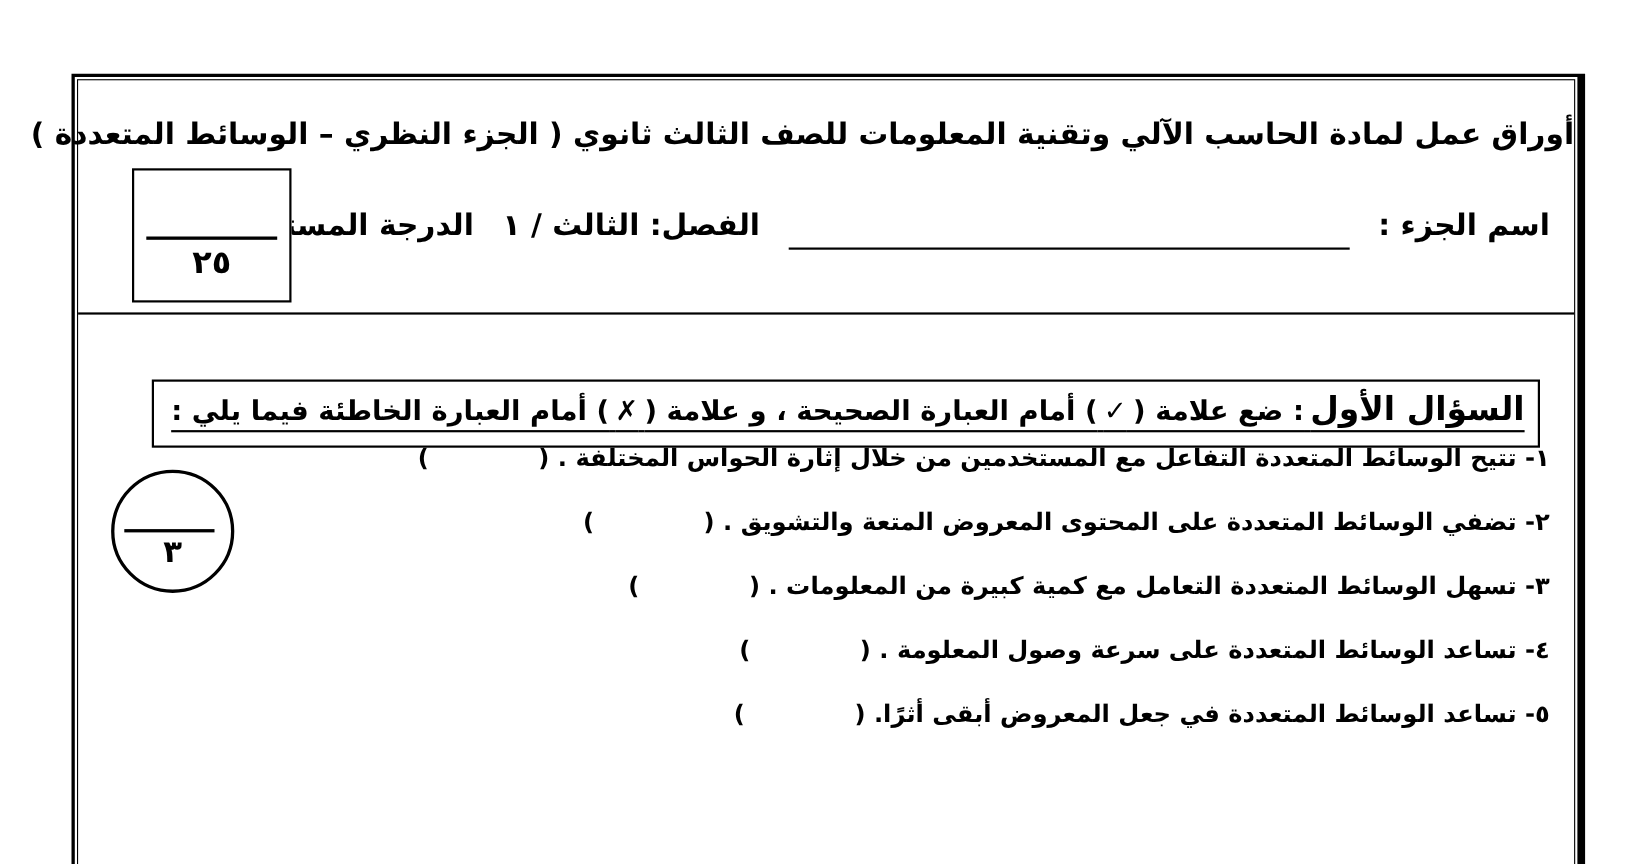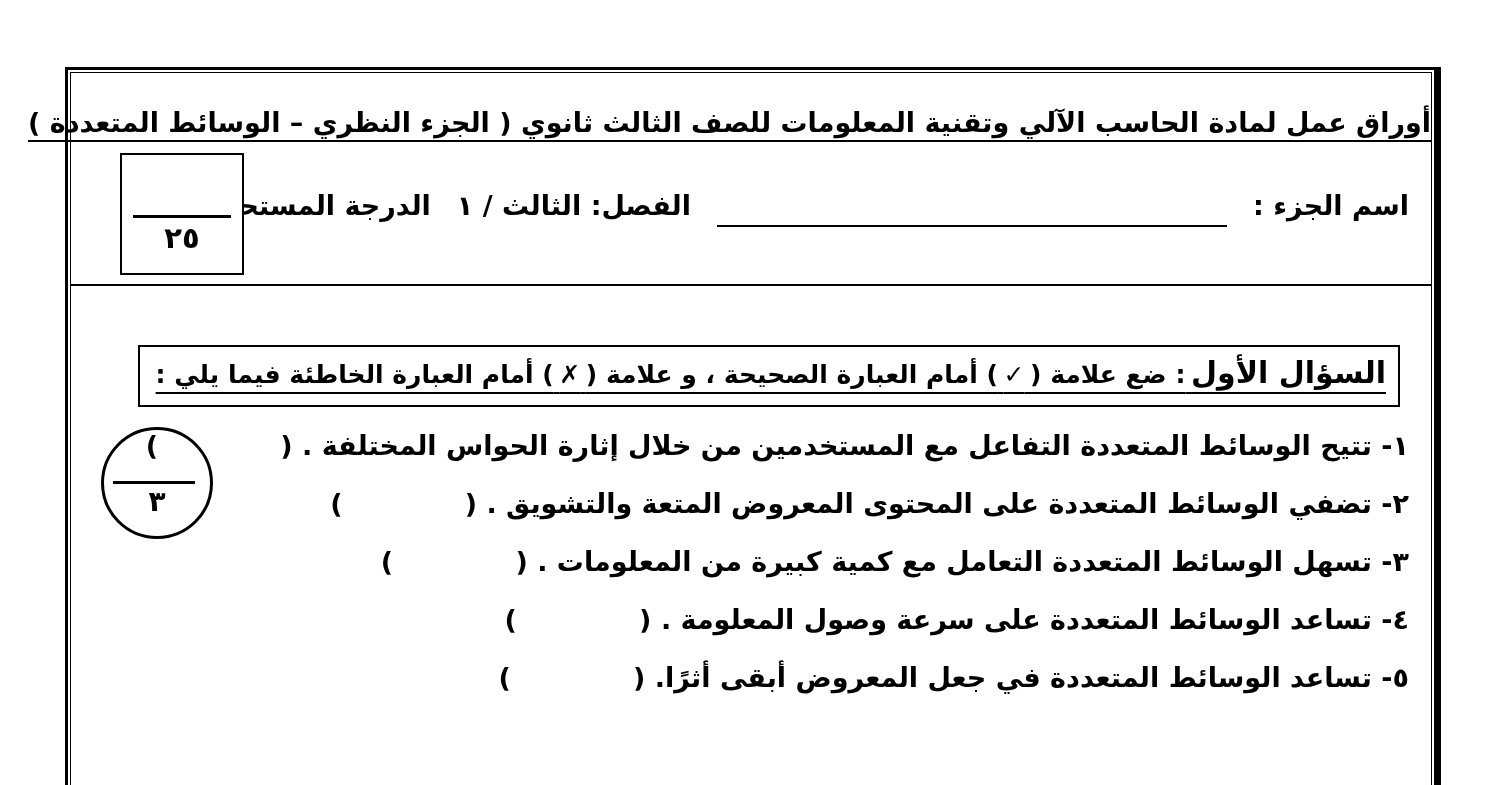--- a/index.html
+++ b/index.html
@@ -22,41 +22,40 @@
   }
   .frame-inner {
     position: absolute; inset: 2px;
     border: 1px solid #000;
   }
 
   .title {
     position: absolute; top: 34px; left: 0; right: 0;
     direction: rtl; text-align: right;
     font-size: 27px;
-    text-decoration: underline;
     text-decoration-thickness: 2px;
     text-underline-offset: 8px;
     white-space: nowrap;
   }
 
   .fields-row {
     position: absolute; top: 112px; right: 22px;
     direction: rtl;
     display: flex; align-items: flex-end; gap: 26px;
     font-size: 27px; line-height: 42px;
     white-space: nowrap;
   }
   .name-line {
     width: 510px; height: 38px;
     border-bottom: 2px solid #000;
   }
 
   .score-box {
     position: absolute; left: 49px; top: 80px;
-    width: 124px; height: 122px;
+    width: 145px; height: 122px;
     border: 2px solid #000;
     background: #fff;
   }
   .score-line {
     position: absolute; left: 11px; right: 11px; top: 60px;
     border-top: 3px solid #000;
   }
   .score-total {
     position: absolute; top: 66px; left: 0; right: 0;
     direction: rtl; text-align: center;
@@ -97,24 +96,23 @@
   .circle-score {
     position: absolute; top: 55px; left: 0; right: 0;
     text-align: center; font-size: 28px;
   }
 
   .items {
     position: absolute; top: 330px; right: 22px; left: 235px;
     direction: rtl; text-align: right;
   }
   .item {
-    font-size: 27px; line-height: 29px;
+    font-size: 22px; line-height: 29px;
     margin-bottom: 29px;
     white-space: nowrap;
-    margin-top: 28px;
   }
 </style>
 </head>
 <body>
 
 <div class="frame-outer">
   <div class="frame-inner">
 
     <div class="title">أوراق عمل لمادة الحاسب الآلي وتقنية المعلومات للصف الثالث ثانوي ( الجزء النظري – الوسائط المتعددة )</div>
 

